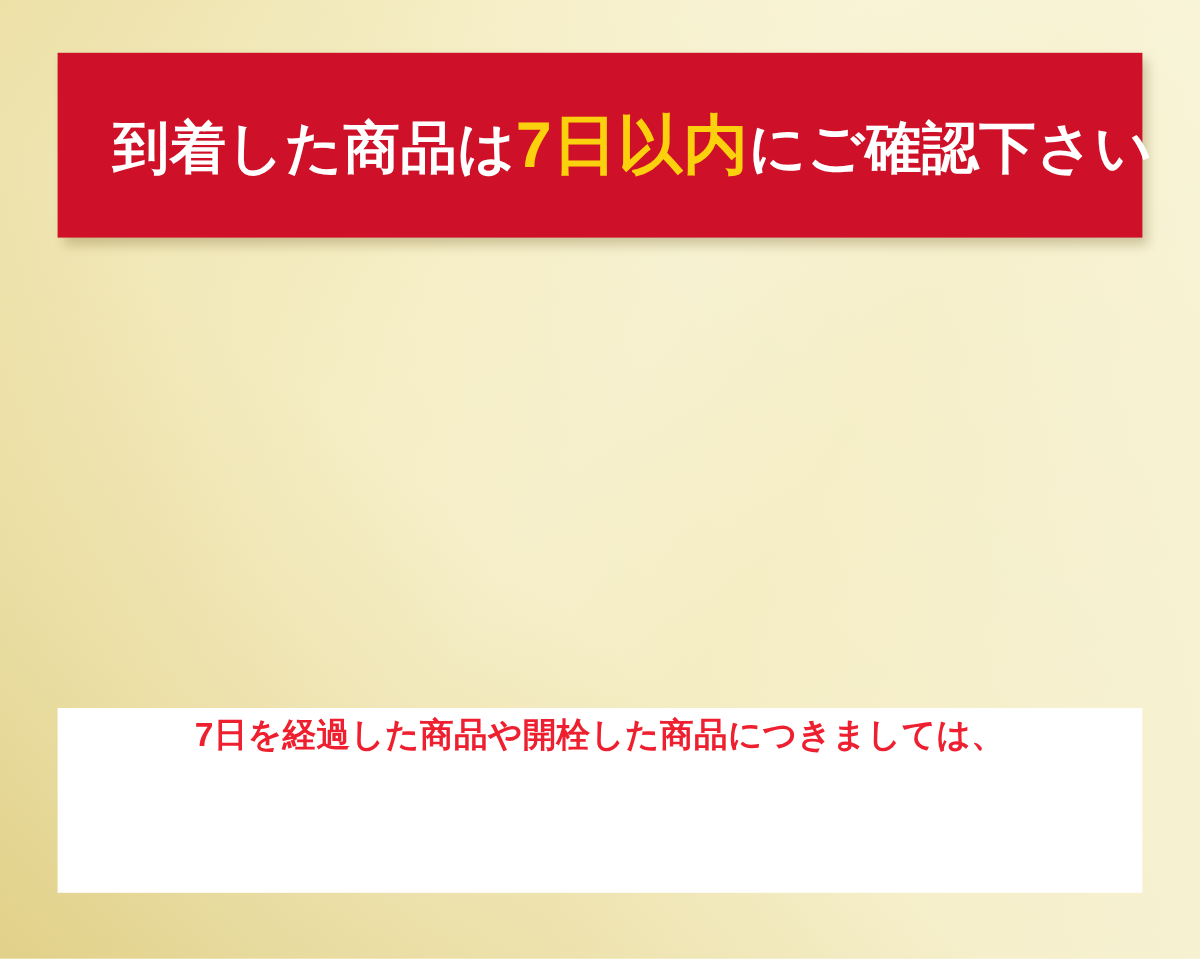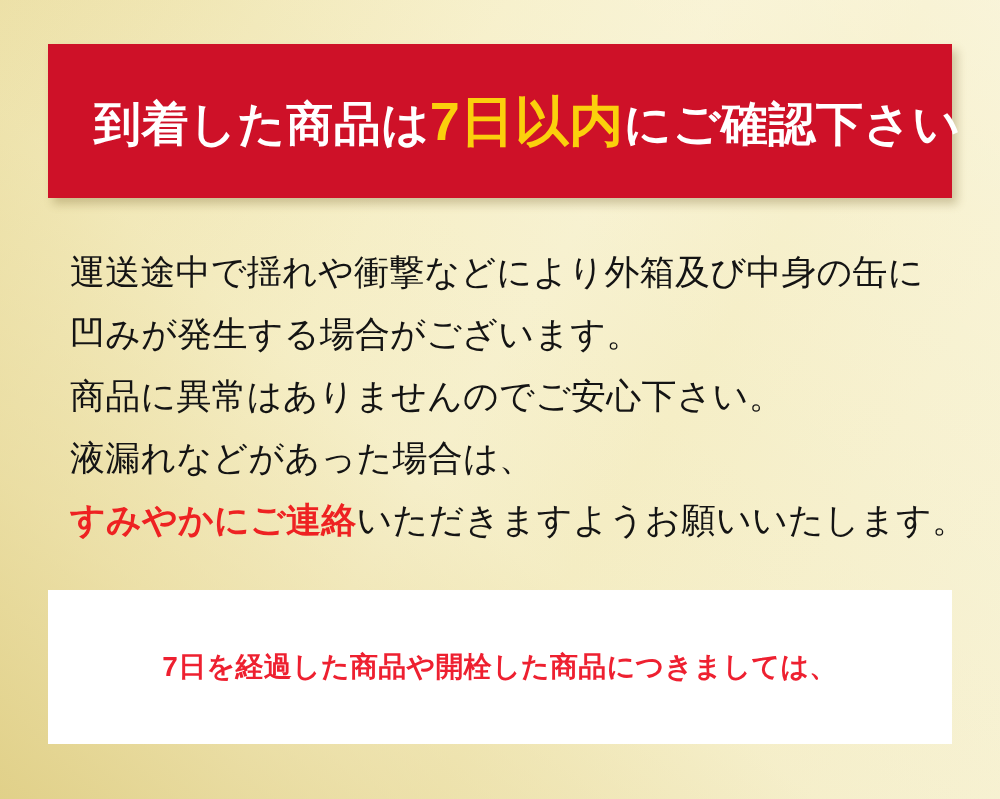--- a/index.html
+++ b/index.html
@@ -116,21 +116,21 @@
     position: absolute;
     left: 48px;
     top: 590px;
     width: 904px;
     height: 154px;
     background: #ffffff;
     box-sizing: border-box;
     display: flex;
     flex-direction: column;
     align-items: center;
-    justify-content: center;
+    justify-content: flex-start;
   }
 
   .notice-line {
     font-size: 28px;
     font-weight: bold;
     color: #ee2030;
     line-height: 46px;
     white-space: nowrap;
     letter-spacing: 0.3px;
     font-family: "Liberation Sans", "DejaVu Sans", sans-serif;
@@ -139,26 +139,19 @@
 </head>
 <body>
 
 <div class="poster">
   <div class="content-layer">
 
     <div class="banner">
       <div class="banner-text"><span>到着した商品は</span><span class="hl">7日以内</span><span>にご確認下さい</span></div>
     </div>
 
-    <div class="body-block">
-      <div class="body-line">運送途中で揺れや衝撃などにより外箱及び中身の缶に</div>
-      <div class="body-line">凹みが発生する場合がございます。</div>
-      <div class="body-line">商品に異常はありませんのでご安心下さい。</div>
-      <div class="body-line">液漏れなどがあった場合は、</div>
-      <div class="body-line"><span class="warn">すみやかにご連絡</span><span>いただきますようお願いいたします。</span></div>
-    </div>
 
     <div class="notice-box">
       <div class="notice-line">7日を経過した商品や開栓した商品につきましては、</div>
     </div>
 
   </div>
 </div>
 
 </body></html>

